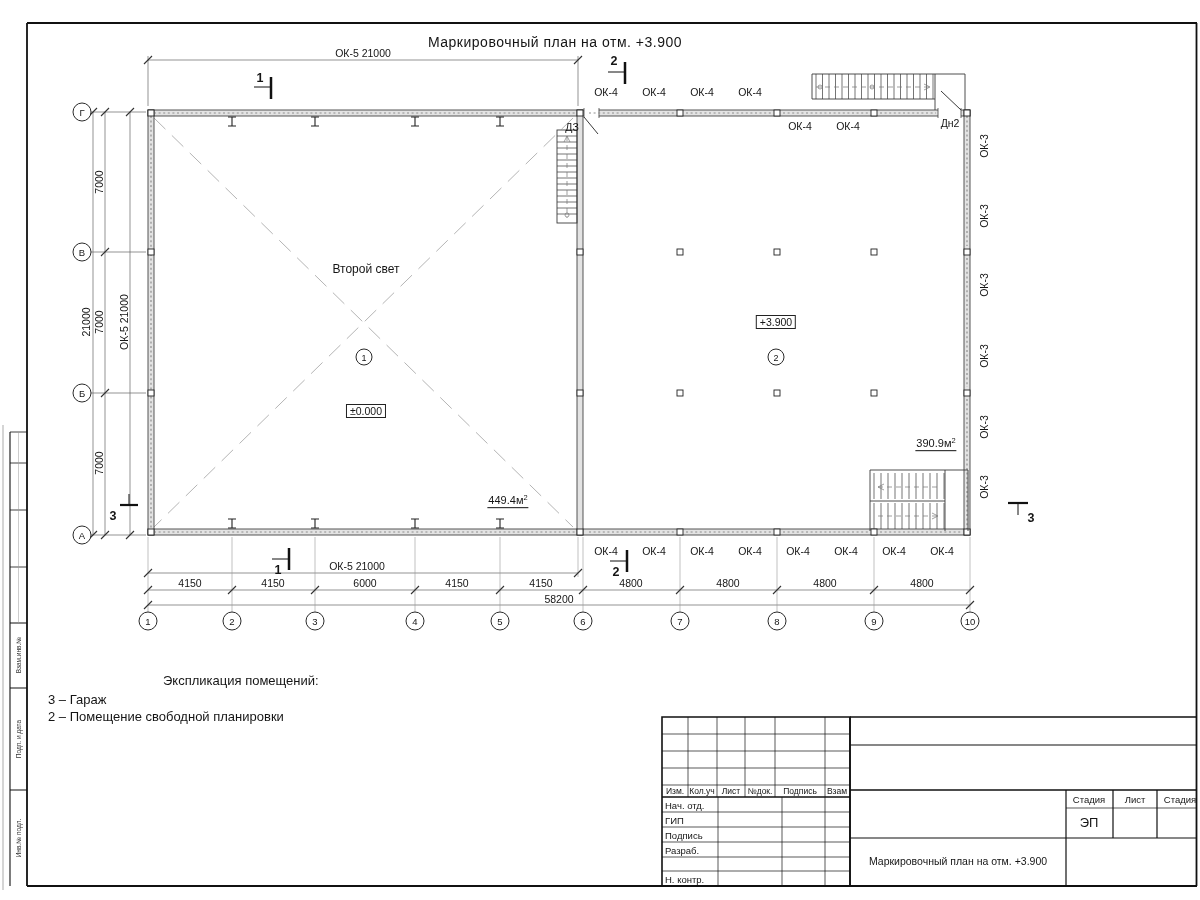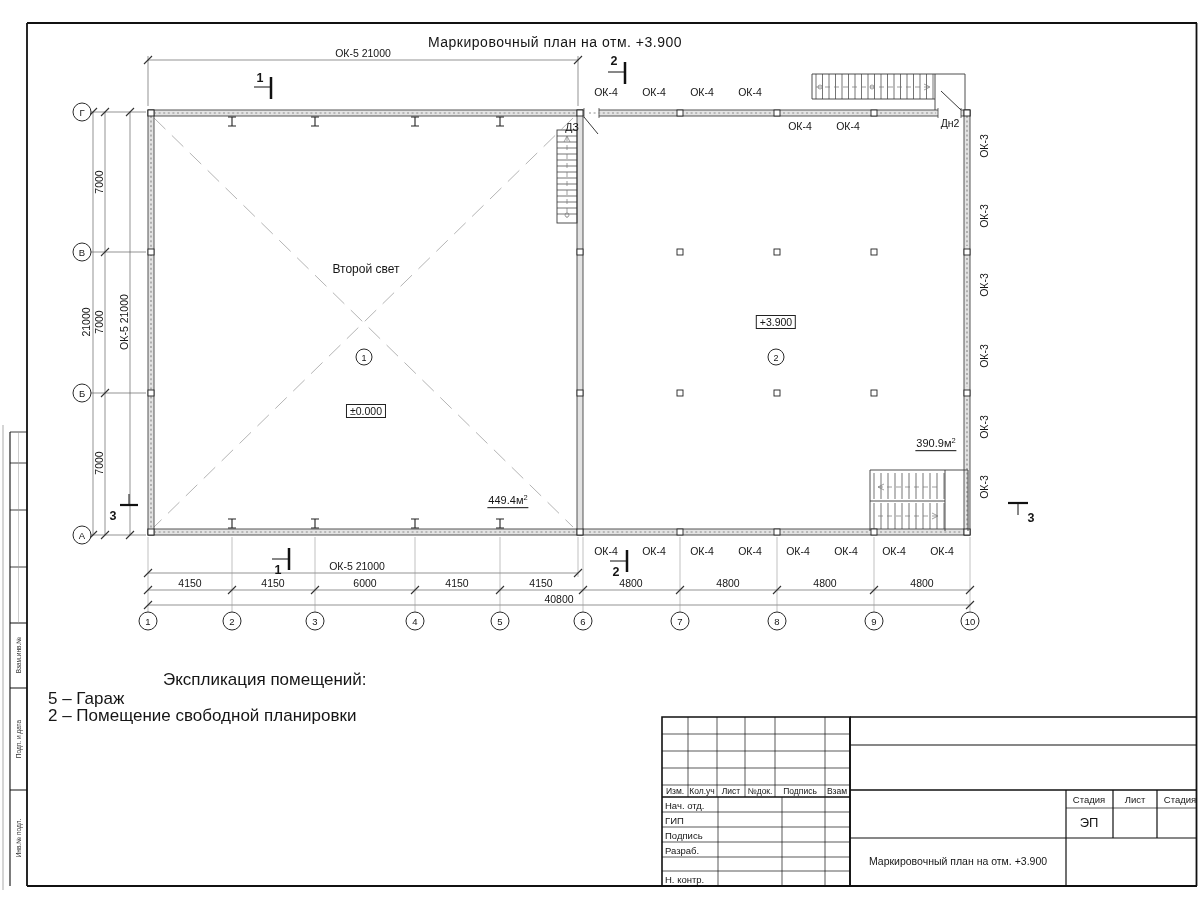--- a/index.html
+++ b/index.html
@@ -16,21 +16,21 @@
        transform:translate(-50%,-50%)}
   .lvl{border:.9px solid #222;padding:0 3px;background:#fff;font-size:10.5px}
   .area{border-bottom:1px solid #111;padding:0 1px 1px 1px;font-size:11px}
   .area sup{font-size:7.5px}
   .roomnum{position:absolute;width:15px;height:15px;border:.9px solid #2a2a2a;border-radius:50%;
        background:#fff;font-size:9px;display:flex;align-items:center;justify-content:center;
        transform:translate(-50%,-50%)}
   .tb{font-size:9.5px}
   .tbh{font-size:8.5px}
   .frv{font-size:6.5px;color:#333}
-  .leg{font-size:17px}
+  .leg{font-size:13px}
 </style>
 </head>
 <body>
 
 <svg width="1200" height="900" viewBox="0 0 1200 900">
 
   <g stroke="#111" fill="none">
     <path d="M3 425V890" stroke="#888" stroke-width=".7"></path>
     <path d="M27 23H1197M27 23V886M27 886H1197M1196.5 23V886" stroke-width="1.8"></path>
     <path d="M10 432V886" stroke-width="1.1"></path>
@@ -231,35 +231,35 @@
 <span class="lbl" style="left:357px;top:566px">ОК-5 21000</span>
 <span class="lbl" style="left:190px;top:583px">4150</span>
 <span class="lbl" style="left:273px;top:583px">4150</span>
 <span class="lbl" style="left:365px;top:583px">6000</span>
 <span class="lbl" style="left:457px;top:583px">4150</span>
 <span class="lbl" style="left:541px;top:583px">4150</span>
 <span class="lbl" style="left:631px;top:583px">4800</span>
 <span class="lbl" style="left:728px;top:583px">4800</span>
 <span class="lbl" style="left:825px;top:583px">4800</span>
 <span class="lbl" style="left:922px;top:583px">4800</span>
-<span class="lbl" style="left:559px;top:599px">40800</span>
+<span class="lbl" style="left:559px;top:599px">58200</span>
 
 <div class="bub" style="left:148px;top:621px">1</div>
 <div class="bub" style="left:232px;top:621px">2</div>
 <div class="bub" style="left:315px;top:621px">3</div>
 <div class="bub" style="left:415px;top:621px">4</div>
 <div class="bub" style="left:500px;top:621px">5</div>
 <div class="bub" style="left:583px;top:621px">6</div>
 <div class="bub" style="left:680px;top:621px">7</div>
 <div class="bub" style="left:777px;top:621px">8</div>
 <div class="bub" style="left:874px;top:621px">9</div>
 <div class="bub" style="left:970px;top:621px">10</div>
 
 <span class="lleft leg" style="left:163px;top:680px">Экспликация помещений:</span>
-<span class="lleft leg" style="left:48px;top:699px">5 – Гараж</span>
+<span class="lleft leg" style="left:48px;top:699px">3 – Гараж</span>
 <span class="lleft leg" style="left:48px;top:716px">2 – Помещение свободной планировки</span>
 
 <span class="vlbl frv" style="left:18px;top:655px">Взам.инв.№</span>
 <span class="vlbl frv" style="left:18px;top:739px">Подп. и дата</span>
 <span class="vlbl frv" style="left:18px;top:838px">Инв.№ подл.</span>
 
 <span class="lbl tbh" style="left:675px;top:791px">Изм.</span>
 <span class="lbl tbh" style="left:702px;top:791px">Кол.уч</span>
 <span class="lbl tbh" style="left:731px;top:791px">Лист</span>
 <span class="lbl tbh" style="left:760px;top:791px">№док.</span>

